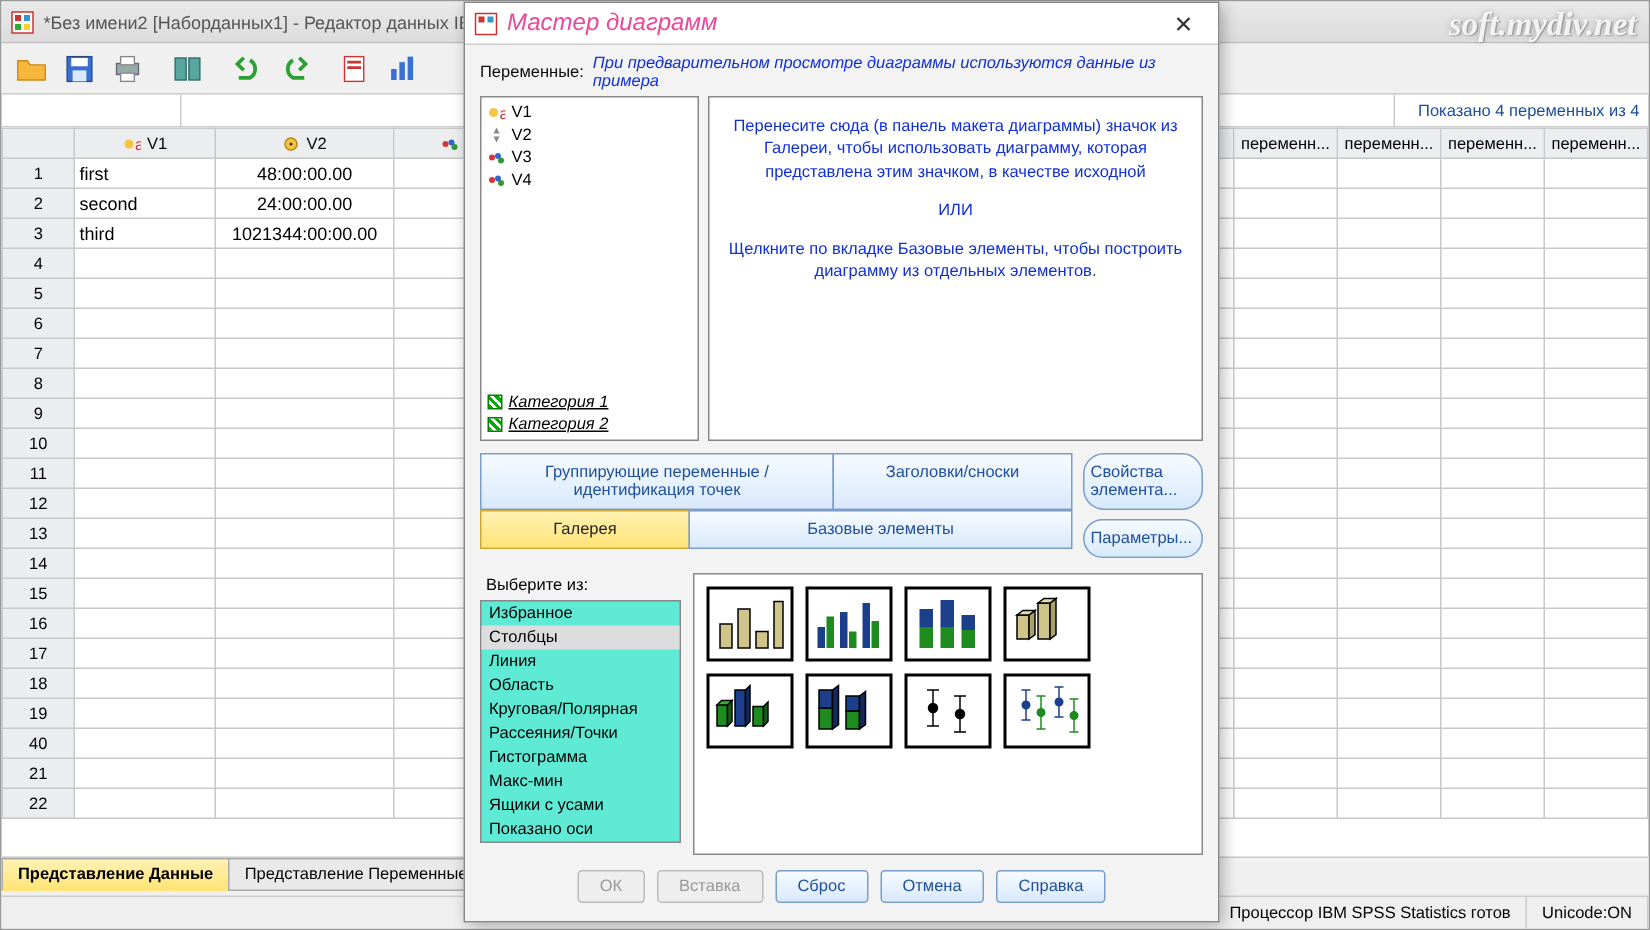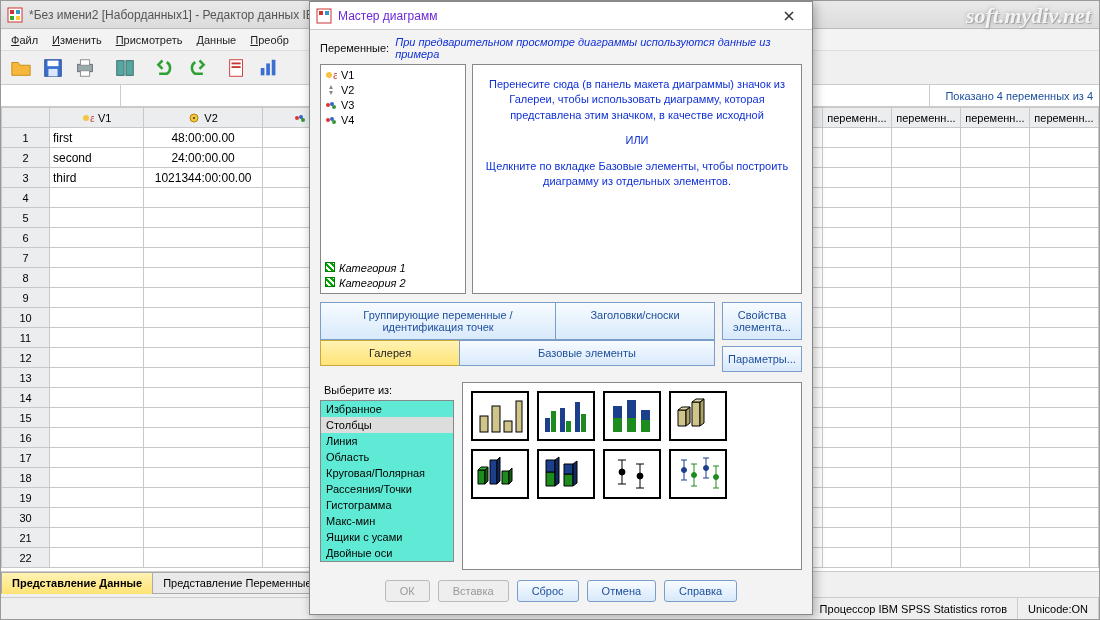--- a/index.html
+++ b/index.html
@@ -45,49 +45,49 @@
 .tab { padding: 4px 10px; border: 1px solid #aaa; background: #e9e9e9; margin-right: -1px; }
 .tab.active { background: linear-gradient(#fff2b3,#ffe477); border-bottom-color: #ffe477; font-weight: bold; }
 
 .statusbar { height: 22px; display: flex; align-items: center; border-top: 1px solid #ccc; background: #efefef; font-size: 11px; }
 .statusbar .seg { padding: 0 10px; border-right: 1px solid #ccc; height: 100%; display: flex; align-items: center; }
 .statusbar .spacer { flex: 1; }
 
 
 .dialog { position: absolute; left: 308px; top: 0; width: 504px; height: 614px; background: #f3f3f3; border: 1px solid #888; box-shadow: 2px 2px 10px rgba(0,0,0,0.3); display: flex; flex-direction: column; z-index: 50; }
 .dialog-titlebar { height: 28px; background: #fff; border-bottom: 1px solid #ccc; display: flex; align-items: center; padding: 0 6px; gap: 6px; }
-.dialog-titlebar .dtitle { flex: 1; font-size: 12px; color: #6d28d9; }
+.dialog-titlebar .dtitle { flex: 1; font-size: 16px; color: #ec4899; font-style: italic; }
 .close-btn { width: 34px; height: 20px; display: inline-flex; align-items: center; justify-content: center; }
 .close-btn svg { width: 10px; height: 10px; }
 
 .dialog-body { flex: 1; padding: 6px 10px 10px 10px; display: flex; flex-direction: column; gap: 4px; }
 
 .vars-label-row { display: flex; align-items: center; gap: 6px; }
 .vars-label { color: #0b0b0b; }
 .vars-hint { color: #1030d6; font-style: italic; }
 
 .top-panels { display: flex; gap: 6px; height: 230px; }
 .var-list { width: 146px; border: 1px solid #888; background: #fff; padding: 3px 4px; display: flex; flex-direction: column; gap: 1px; overflow: hidden; }
 .var-item { display: flex; align-items: center; gap: 4px; padding: 1px 0; }
-.cat-item { display: flex; align-items: flex-start; gap: 4px; padding: 1px 0; font-style: italic; }
+.cat-item { display: flex; align-items: center; gap: 4px; padding: 1px 0; font-style: italic; text-decoration: underline; }
 .cat-sq { width: 10px; height: 10px; border: 1px solid #008000; background: repeating-linear-gradient(45deg,#0a0,#0a0 2px,#fff 2px,#fff 4px); }
 
 .drop-panel { flex: 1; border: 1px solid #888; background: #fff; display: flex; align-items: flex-start; justify-content: center; padding: 12px; }
 .drop-text { text-align: center; color: #1030d6; line-height: 1.4; }
 .drop-text .or { display: block; margin: 10px 0; }
 
 .middle-row { display: flex; align-items: flex-start; gap: 8px; margin-top: 4px; }
 .middle-tabs { flex: 1; }
 .tabrow { display: flex; }
 .d-tab { flex: 1; padding: 6px 4px; text-align: center; border: 1px solid #7a9ec9; background: linear-gradient(#f7fbff,#d8e9fb); color: #1e4f9c; margin-right: -1px; }
 .d-tab.active { background: linear-gradient(#fff2b3,#ffe477); border-color: #caa93a; color: #222; }
 .tabrow.second .d-tab { font-size: 11px; }
 
 .side-btns { display:flex; flex-direction: column; gap: 6px; width: 80px;}
-.bluebtn { padding: 6px 4px; text-align: center; border: 1px solid #7a9ec9; background: linear-gradient(#f7fbff,#d8e9fb); color: #1e4f9c; border-radius: 0; }
+.bluebtn { padding: 6px 4px; text-align: left; border: 1px solid #7a9ec9; background: linear-gradient(#f7fbff,#d8e9fb); color: #1e4f9c; border-radius: 14px; }
 
 .gallery-area { display: flex; gap: 8px; margin-top: 6px; flex: 1; min-height: 0;}
 .gallery-list { width: 134px; border: 1px solid #888; background: #5eead4; display:flex; flex-direction:column; }
 .gallery-list-title { padding: 2px 4px; }
 .g-item { padding: 2px 5px; }
 .g-item.selected { background: #ddd; }
 
 .chart-icons { flex: 1; border: 1px solid #888; background: #fff; padding: 8px; display: grid; grid-template-columns: repeat(4, 58px); grid-template-rows: repeat(2, 50px); gap: 8px; align-content: start; }
 .chart-thumb { width: 58px; height: 50px; border: 2px solid #000; background: #fff; display: inline-flex; align-items: center; justify-content: center; }
 .chart-thumb svg { width: 48px; height: 40px; }
@@ -109,27 +109,20 @@
           <rect x="1" y="1" width="14" height="14" fill="#fff" stroke="#c33"></rect>
           <rect x="3" y="3" width="4" height="4" fill="#c33"></rect>
           <rect x="9" y="3" width="4" height="4" fill="#39c"></rect>
           <rect x="3" y="9" width="4" height="4" fill="#3a3"></rect>
           <rect x="9" y="9" width="4" height="4" fill="#fc3"></rect>
         </svg>
     </span>
     <span class="title-text">*Без имени2 [Наборданных1] - Редактор данных IBM SPSS</span>
   </div>
 
-  <div class="menubar">
-    <span class="menu-item"><u>Ф</u><span>айл</span></span>
-    <span class="menu-item"><u>И</u><span>зменить</span></span>
-    <span class="menu-item"><u>П</u><span>рисмотреть</span></span>
-    <span class="menu-item"><u>Д</u><span>анные</span></span>
-    <span class="menu-item"><u>П</u><span>реобр</span></span>
-  </div>
 
   <div class="toolbar">
     <span class="tbtn">
         <svg viewBox="0 0 24 24" width="22" height="22">
           <path d="M2 6h7l2 3h11v11H2z" fill="#f6b73c" stroke="#c88a12"></path>
         </svg>
       </span>
     <span class="tbtn">
         <svg viewBox="0 0 24 24" width="22" height="22">
           <rect x="3" y="3" width="18" height="18" fill="#3b6fd1" stroke="#25498d"></rect>
@@ -443,21 +436,21 @@
               <td class="cell"></td>
               <td class="cell"></td>
               <td class="cell"></td>
               <td class="cell"></td>
               <td class="cell"></td>
               <td class="cell"></td>
               <td class="cell"></td>
               <td class="cell"></td>
             </tr>
             <tr>
-              <th class="rowhead">30</th>
+              <th class="rowhead">40</th>
               <td class="cell"></td>
               <td class="cell"></td>
               <td class="cell"></td>
               <td class="cell"></td>
               <td class="cell"></td>
               <td class="cell"></td>
               <td class="cell"></td>
               <td class="cell"></td>
             </tr>
             <tr>
@@ -595,21 +588,21 @@
           <div class="gallery-list" id="gallery-list">
               <div class="g-item">Избранное</div>
               <div class="g-item selected">Столбцы</div>
               <div class="g-item">Линия</div>
               <div class="g-item">Область</div>
               <div class="g-item">Круговая/Полярная</div>
               <div class="g-item">Рассеяния/Точки</div>
               <div class="g-item">Гистограмма</div>
               <div class="g-item">Макс-мин</div>
               <div class="g-item">Ящики с усами</div>
-              <div class="g-item">Двойные оси</div>
+              <div class="g-item">Показано оси</div>
             </div>
         </div>
         <div class="chart-icons">
           <div class="chart-thumb">
               <svg>
                 <rect x="4" y="20" width="8" height="16" fill="#cfc48a" stroke="#000"></rect>
                 <rect x="16" y="10" width="8" height="26" fill="#cfc48a" stroke="#000"></rect>
                 <rect x="28" y="25" width="8" height="11" fill="#cfc48a" stroke="#000"></rect>
                 <rect x="40" y="5" width="6" height="31" fill="#cfc48a" stroke="#000"></rect>
               </svg>

